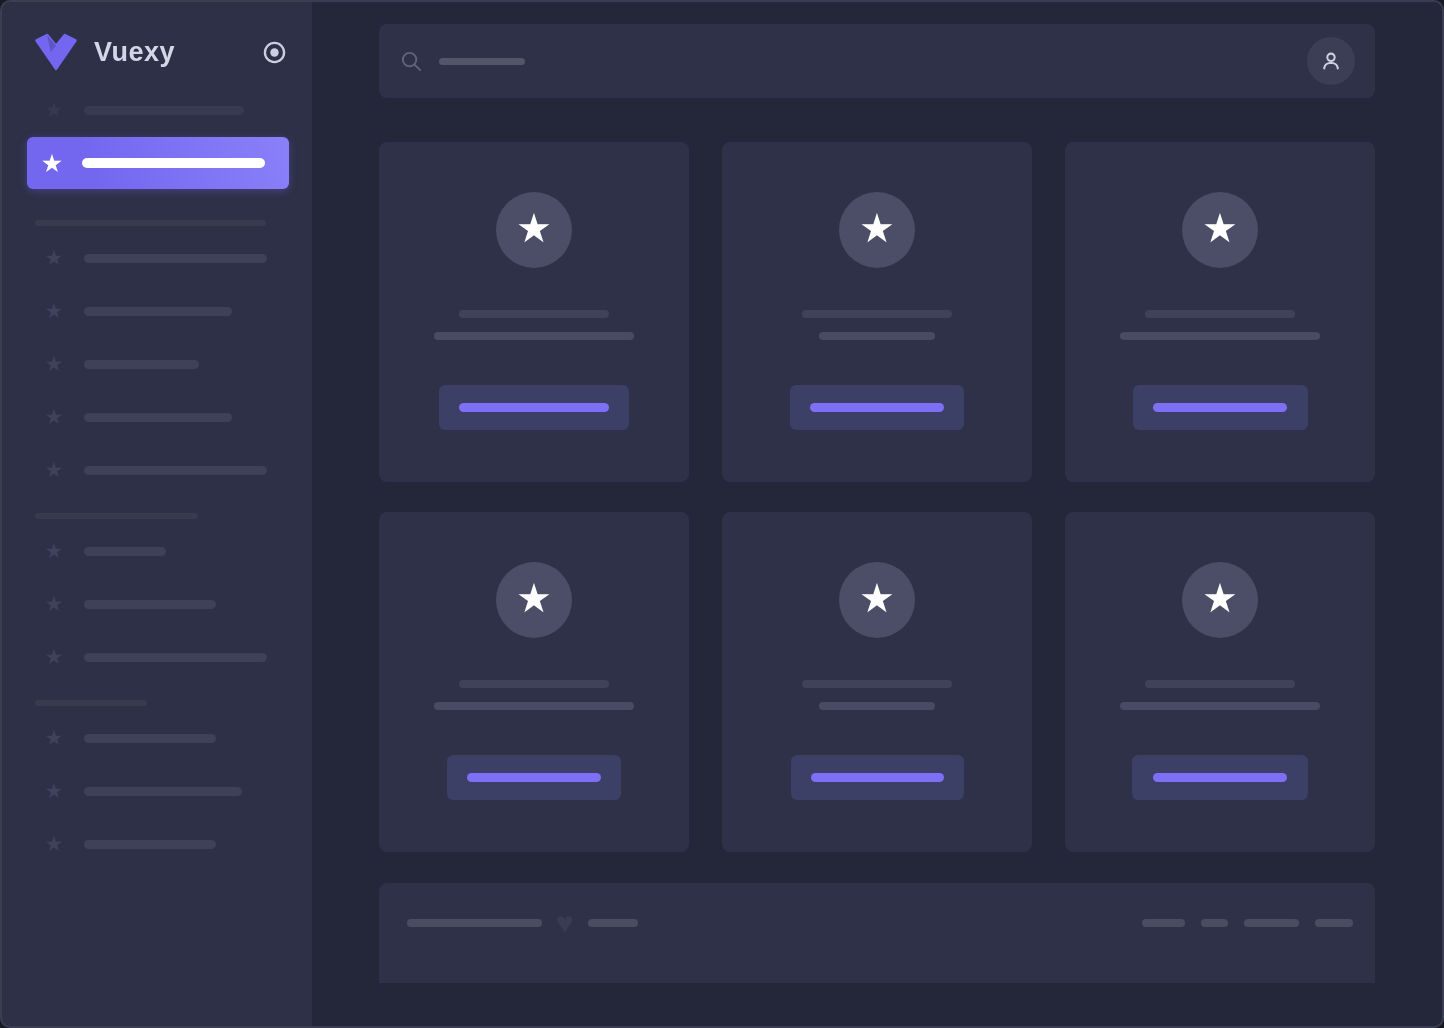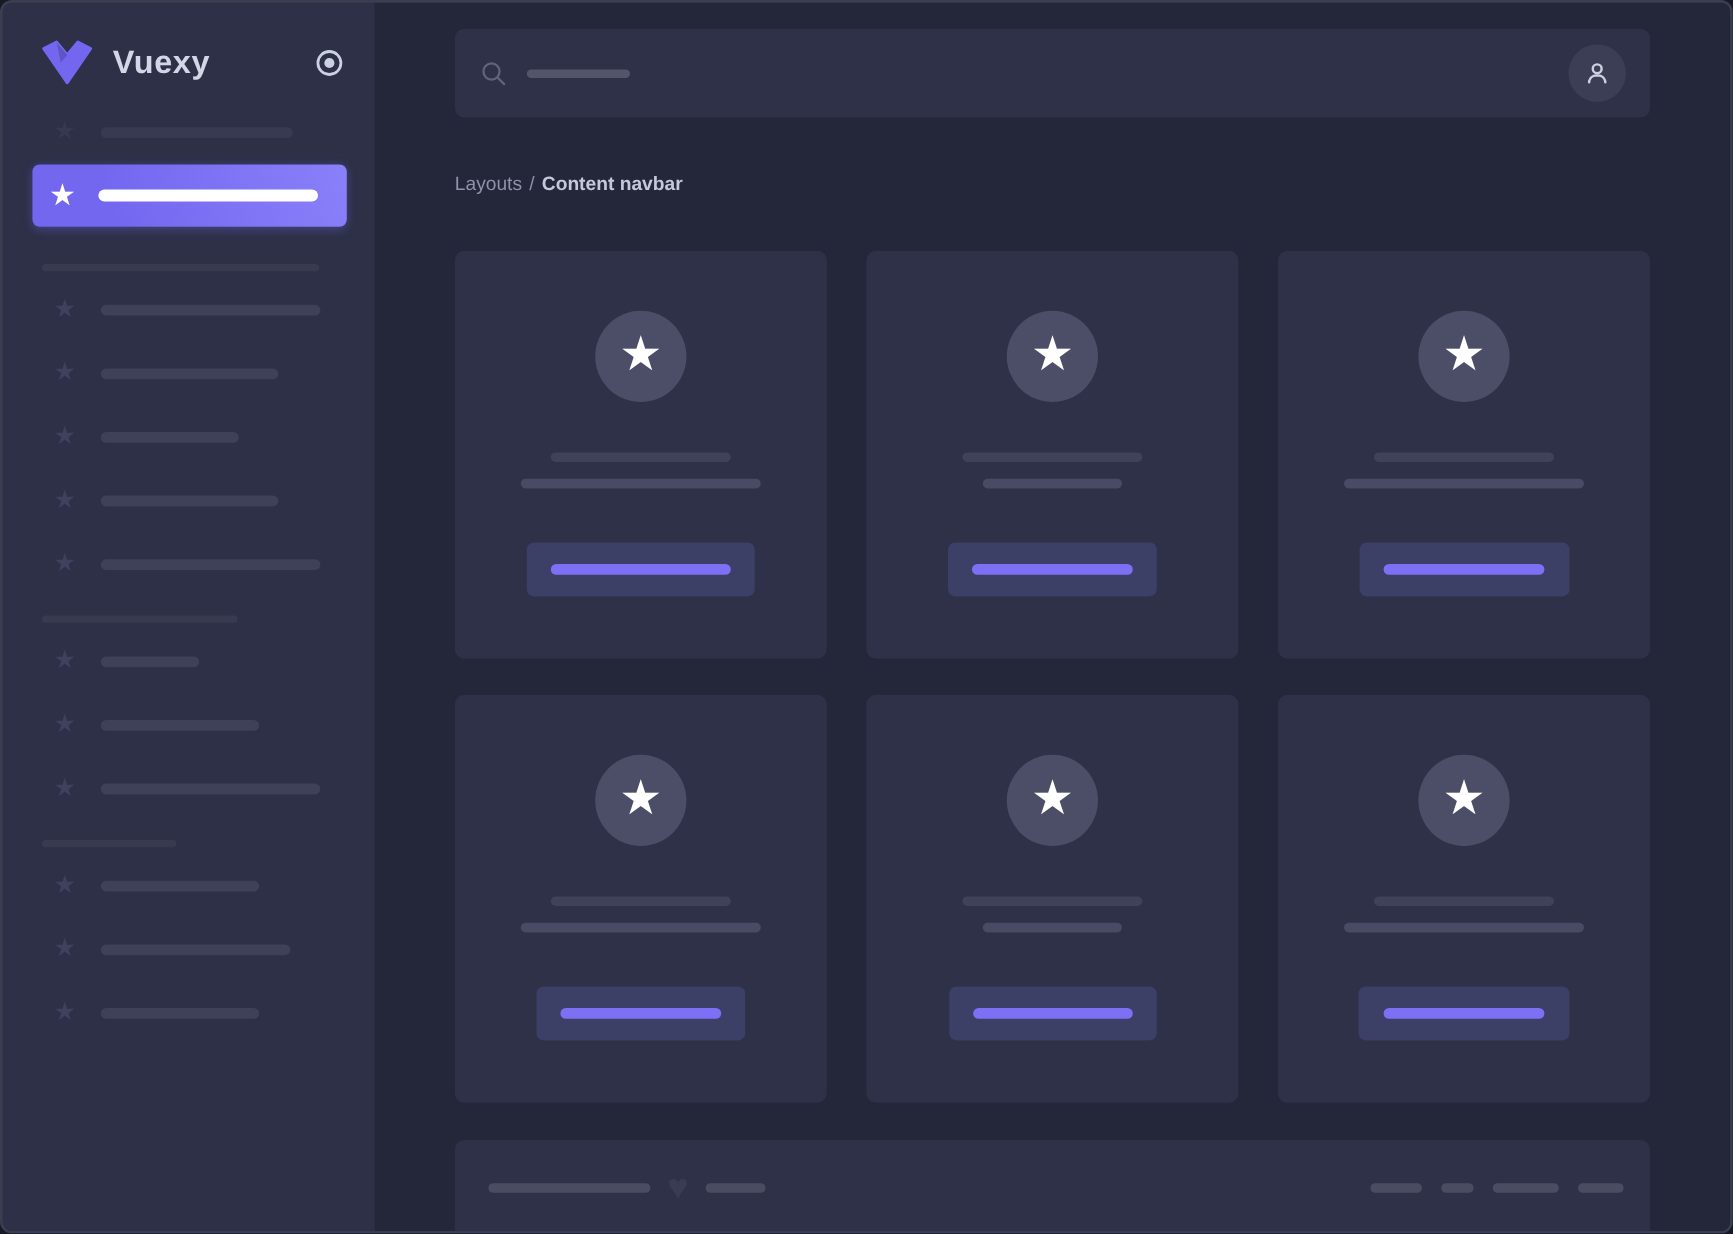--- a/index.html
+++ b/index.html
@@ -165,23 +165,20 @@
         <span id="search-bar" class="search-skeleton" style="width: 86px;"></span>
       </div>
       <span class="avatar">
         <svg viewBox="0 0 24 24" width="26" height="26">
           <circle cx="12" cy="8.6" r="3.4" fill="none" stroke="#ccd0e0" stroke-width="1.9"></circle>
           <path d="M5.8 19 v-0.8 a5.4 5.4 0 0 1 5.4 -4.4 h1.6 a5.4 5.4 0 0 1 5.4 4.4 V19" fill="none" stroke="#ccd0e0" stroke-width="1.9" stroke-linecap="round"></path>
         </svg>
       </span>
     </header>
 
-    <div class="breadcrumb">
-      <span>Layouts</span><span class="sep">/</span><span class="cur">Content navbar</span>
-    </div>
 
     <section id="card-grid" class="grid">
         <div class="card">
           <div class="card-avatar">
             <span class="card-star">★</span>
           </div>
           <div class="card-bar bar1" style="width: 150px;"></div>
           <div class="card-bar bar2" style="width: 200px;"></div>
           <div class="card-btn" style="width: 190px;">
             <div class="card-btn-bar" style="width: 150px;"></div>

